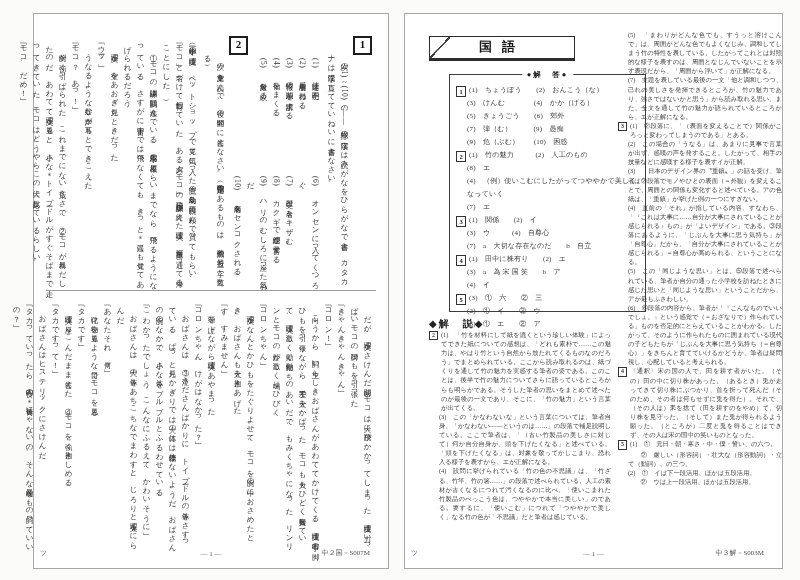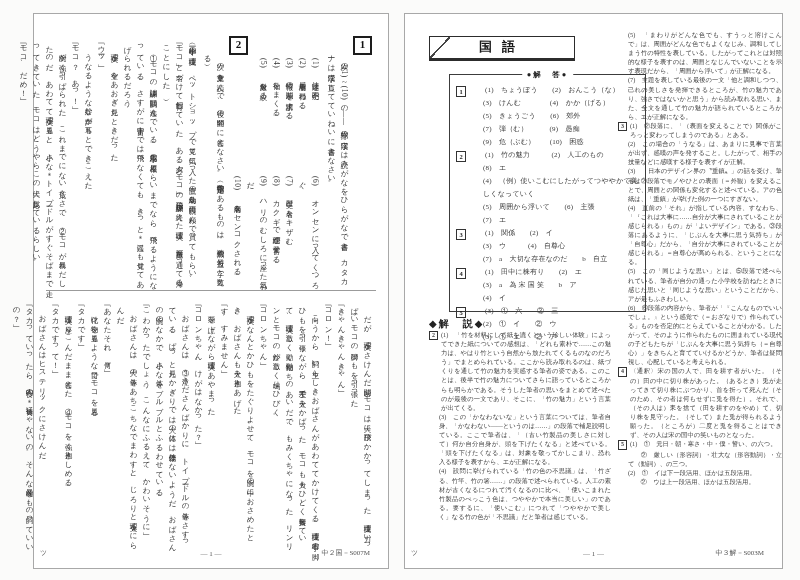--- a/index.html
+++ b/index.html
@@ -62,21 +62,21 @@
     position:absolute;left:24px;top:60px;width:197px;height:238px;
     border:1px solid #3c3c3c;box-sizing:border-box;background:#fff;
     padding:9px 5px 4px 6px;
     margin-left:20px;
   }
   .answer-box-header{
     position:absolute;top:-5px;left:50%;transform:translateX(-50%);
     background:#fff;padding:0 5px;font-weight:bold;font-size:7.5px;
     letter-spacing:2px;white-space:nowrap;color:#222;
   }
-  .ans-line{display:flex;font-size:7px;line-height:13px;gap:16px;}
+  .ans-line{display:flex;font-size:7px;line-height:13px;}
   .ans-line .num{flex:0 0 11px;font-weight:bold;color:#1a1a1a;}
   .ans-line .num.boxed{
     border:1px solid #333;height:9px;line-height:9px;flex-basis:8px;
     margin:1.5px 3px 0 0;text-align:center;font-size:6.5px;
   }
   .ans-line .txt{flex:1;letter-spacing:0.2px;}
 
   .kaisetsu-header{
     position:absolute;left:24px;top:303px;font-weight:bold;font-size:10px;
     letter-spacing:2px;color:#222;
@@ -195,24 +195,20 @@
           <div class="ans-line">
             <span class="num"></span>
             <span class="txt">(8)　エ</span>
           </div>
           <div class="ans-line">
             <span class="num"></span>
             <span class="txt">(4)　（例）使いこむにしたがってつややかで美しくなっていく</span>
           </div>
           <div class="ans-line">
             <span class="num"></span>
-            <span class="txt">(5)　周囲から浮いて　　(6)　主張</span>
-          </div>
-          <div class="ans-line">
-            <span class="num"></span>
             <span class="txt">(7)　エ</span>
           </div>
           <div class="ans-line">
             <span class="num boxed">3</span>
             <span class="txt">(1)　関係　　(2)　イ</span>
           </div>
           <div class="ans-line">
             <span class="num"></span>
             <span class="txt">(3)　ウ　　　(4)　自尊心</span>
           </div>

